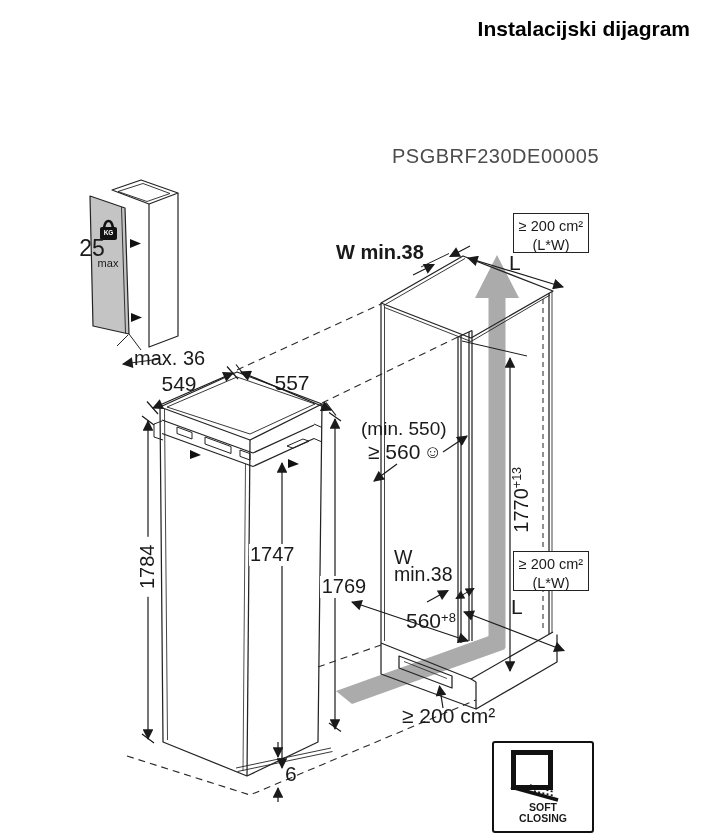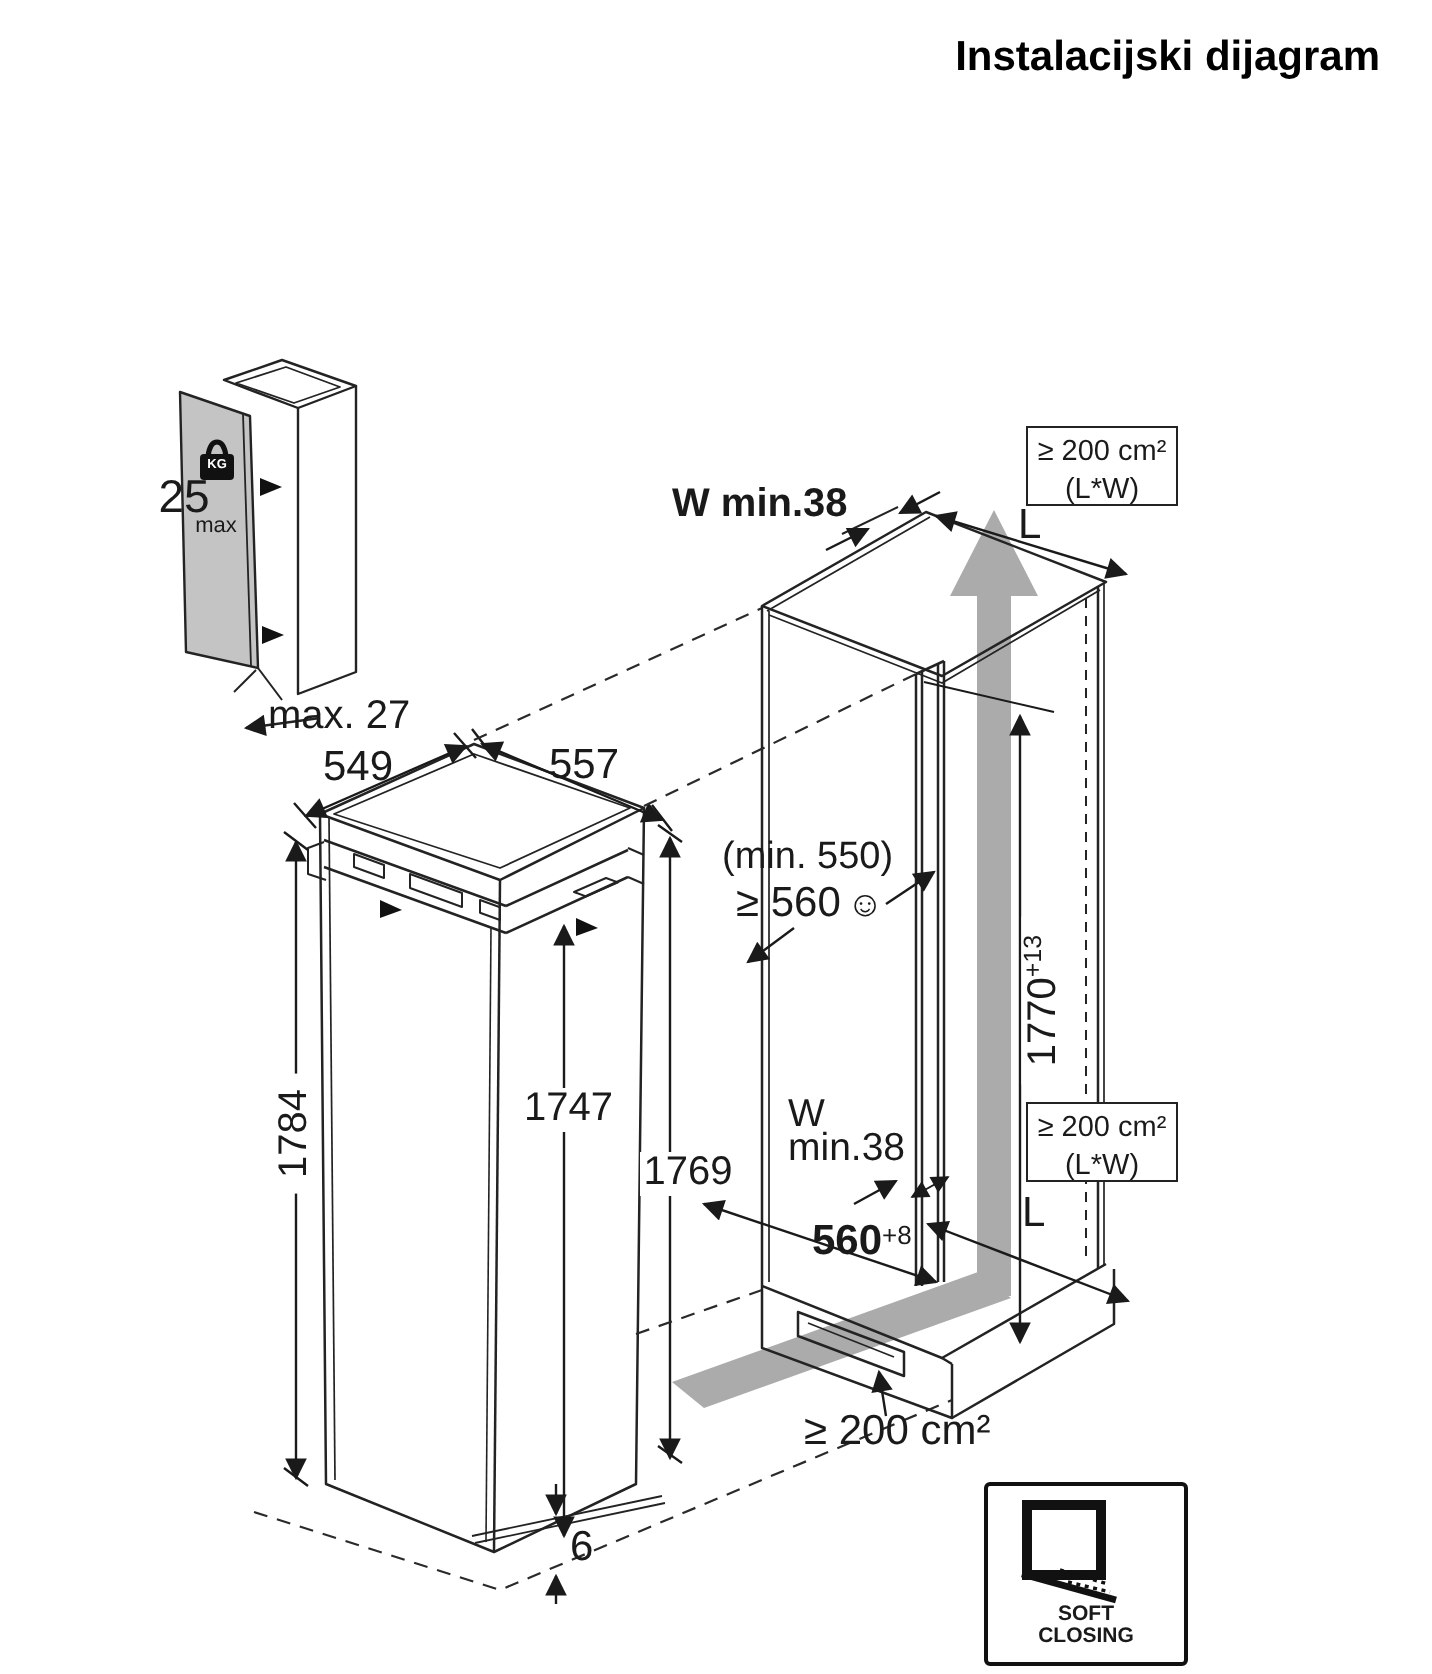--- a/index.html
+++ b/index.html
@@ -135,30 +135,31 @@
       <path d="M443,708 L439.5,686" marker-end="url(#ah)"></path>
     </g>
 
     <g>
       <path d="M104,228 q1,-7 4.5,-7 q3.5,0 4.5,7" stroke="#111" stroke-width="2.6" fill="none"></path>
       <rect x="100" y="227" width="17" height="13" rx="2" fill="#111"></rect>
     </g>
   </svg>
 
   <div class="title">Instalacijski dijagram</div>
+  <div class="model">PSGBRF230DE00005</div>
 
   <div class="kgtxt">KG</div>
   <div class="lbl ctr" style="left:76px;top:236px;width:32px;font-size:23px;">25</div>
   <div class="lbl ctr" style="left:92px;top:258px;width:32px;font-size:11px;">max</div>
-  <div class="lbl" style="left:134px;top:348px;font-size:20px;">max. 27</div>
+  <div class="lbl" style="left:134px;top:348px;font-size:20px;">max. 36</div>
 
   <div class="lbl ctr" style="left:153px;top:373px;width:52px;">549</div>
   <div class="lbl ctr" style="left:266px;top:372px;width:52px;">557</div>
   <div class="lbl ctr rot wbg" style="left:118px;top:556px;width:58px;font-size:20px;">1784</div>
-  <div class="lbl ctr wbg" style="left:261px;top:544px;width:44px;font-size:20px;">1747</div>
+  <div class="lbl ctr wbg" style="left:249px;top:544px;width:44px;font-size:20px;">1747</div>
   <div class="lbl ctr wbg" style="left:320px;top:576px;width:46px;font-size:20px;text-align:center;">1769</div>
   <div class="lbl" style="left:285px;top:763px;">6</div>
 
   <div class="lbl" style="left:336px;top:242px;font-size:20px;font-weight:bold;">W min.38</div>
 
   <div class="ventbox" style="left:513px;top:213px;">
     <div>≥ 200 cm²</div>
     <div>(L*W)</div>
   </div>
   <div class="lbl" style="left:509px;top:252px;">L</div>
@@ -177,21 +178,21 @@
     <div>≥ 200 cm²</div>
     <div>(L*W)</div>
   </div>
 
   <div style="position:absolute;left:394px;top:549px;font-size:19.5px;line-height:17px;">
     <div>W</div>
     <div>min.38</div>
   </div>
 
   <div class="row" style="position:absolute;left:406px;top:610px;">
-    <span class="lbl" style="position:static;font-weight:bold;">560</span>
+    <span class="lbl" style="position:static;">560</span>
       <span class="sup" style="font-size:13px;">+8</span>
   </div>
   <div class="lbl" style="left:511px;top:596px;">L</div>
   <div class="lbl" style="left:402px;top:705px;">≥ 200 cm²</div>
 
   <div class="badge">
     <div class="sq"></div>
     <svg width="94" height="84" style="position:absolute;left:0;top:0;">
       <line x1="17" y1="44" x2="64" y2="57" stroke="#111" stroke-width="3.5"></line>
       <line x1="36" y1="42" x2="60" y2="49" stroke="#111" stroke-width="1.7" stroke-dasharray="2 2.3"></line>

